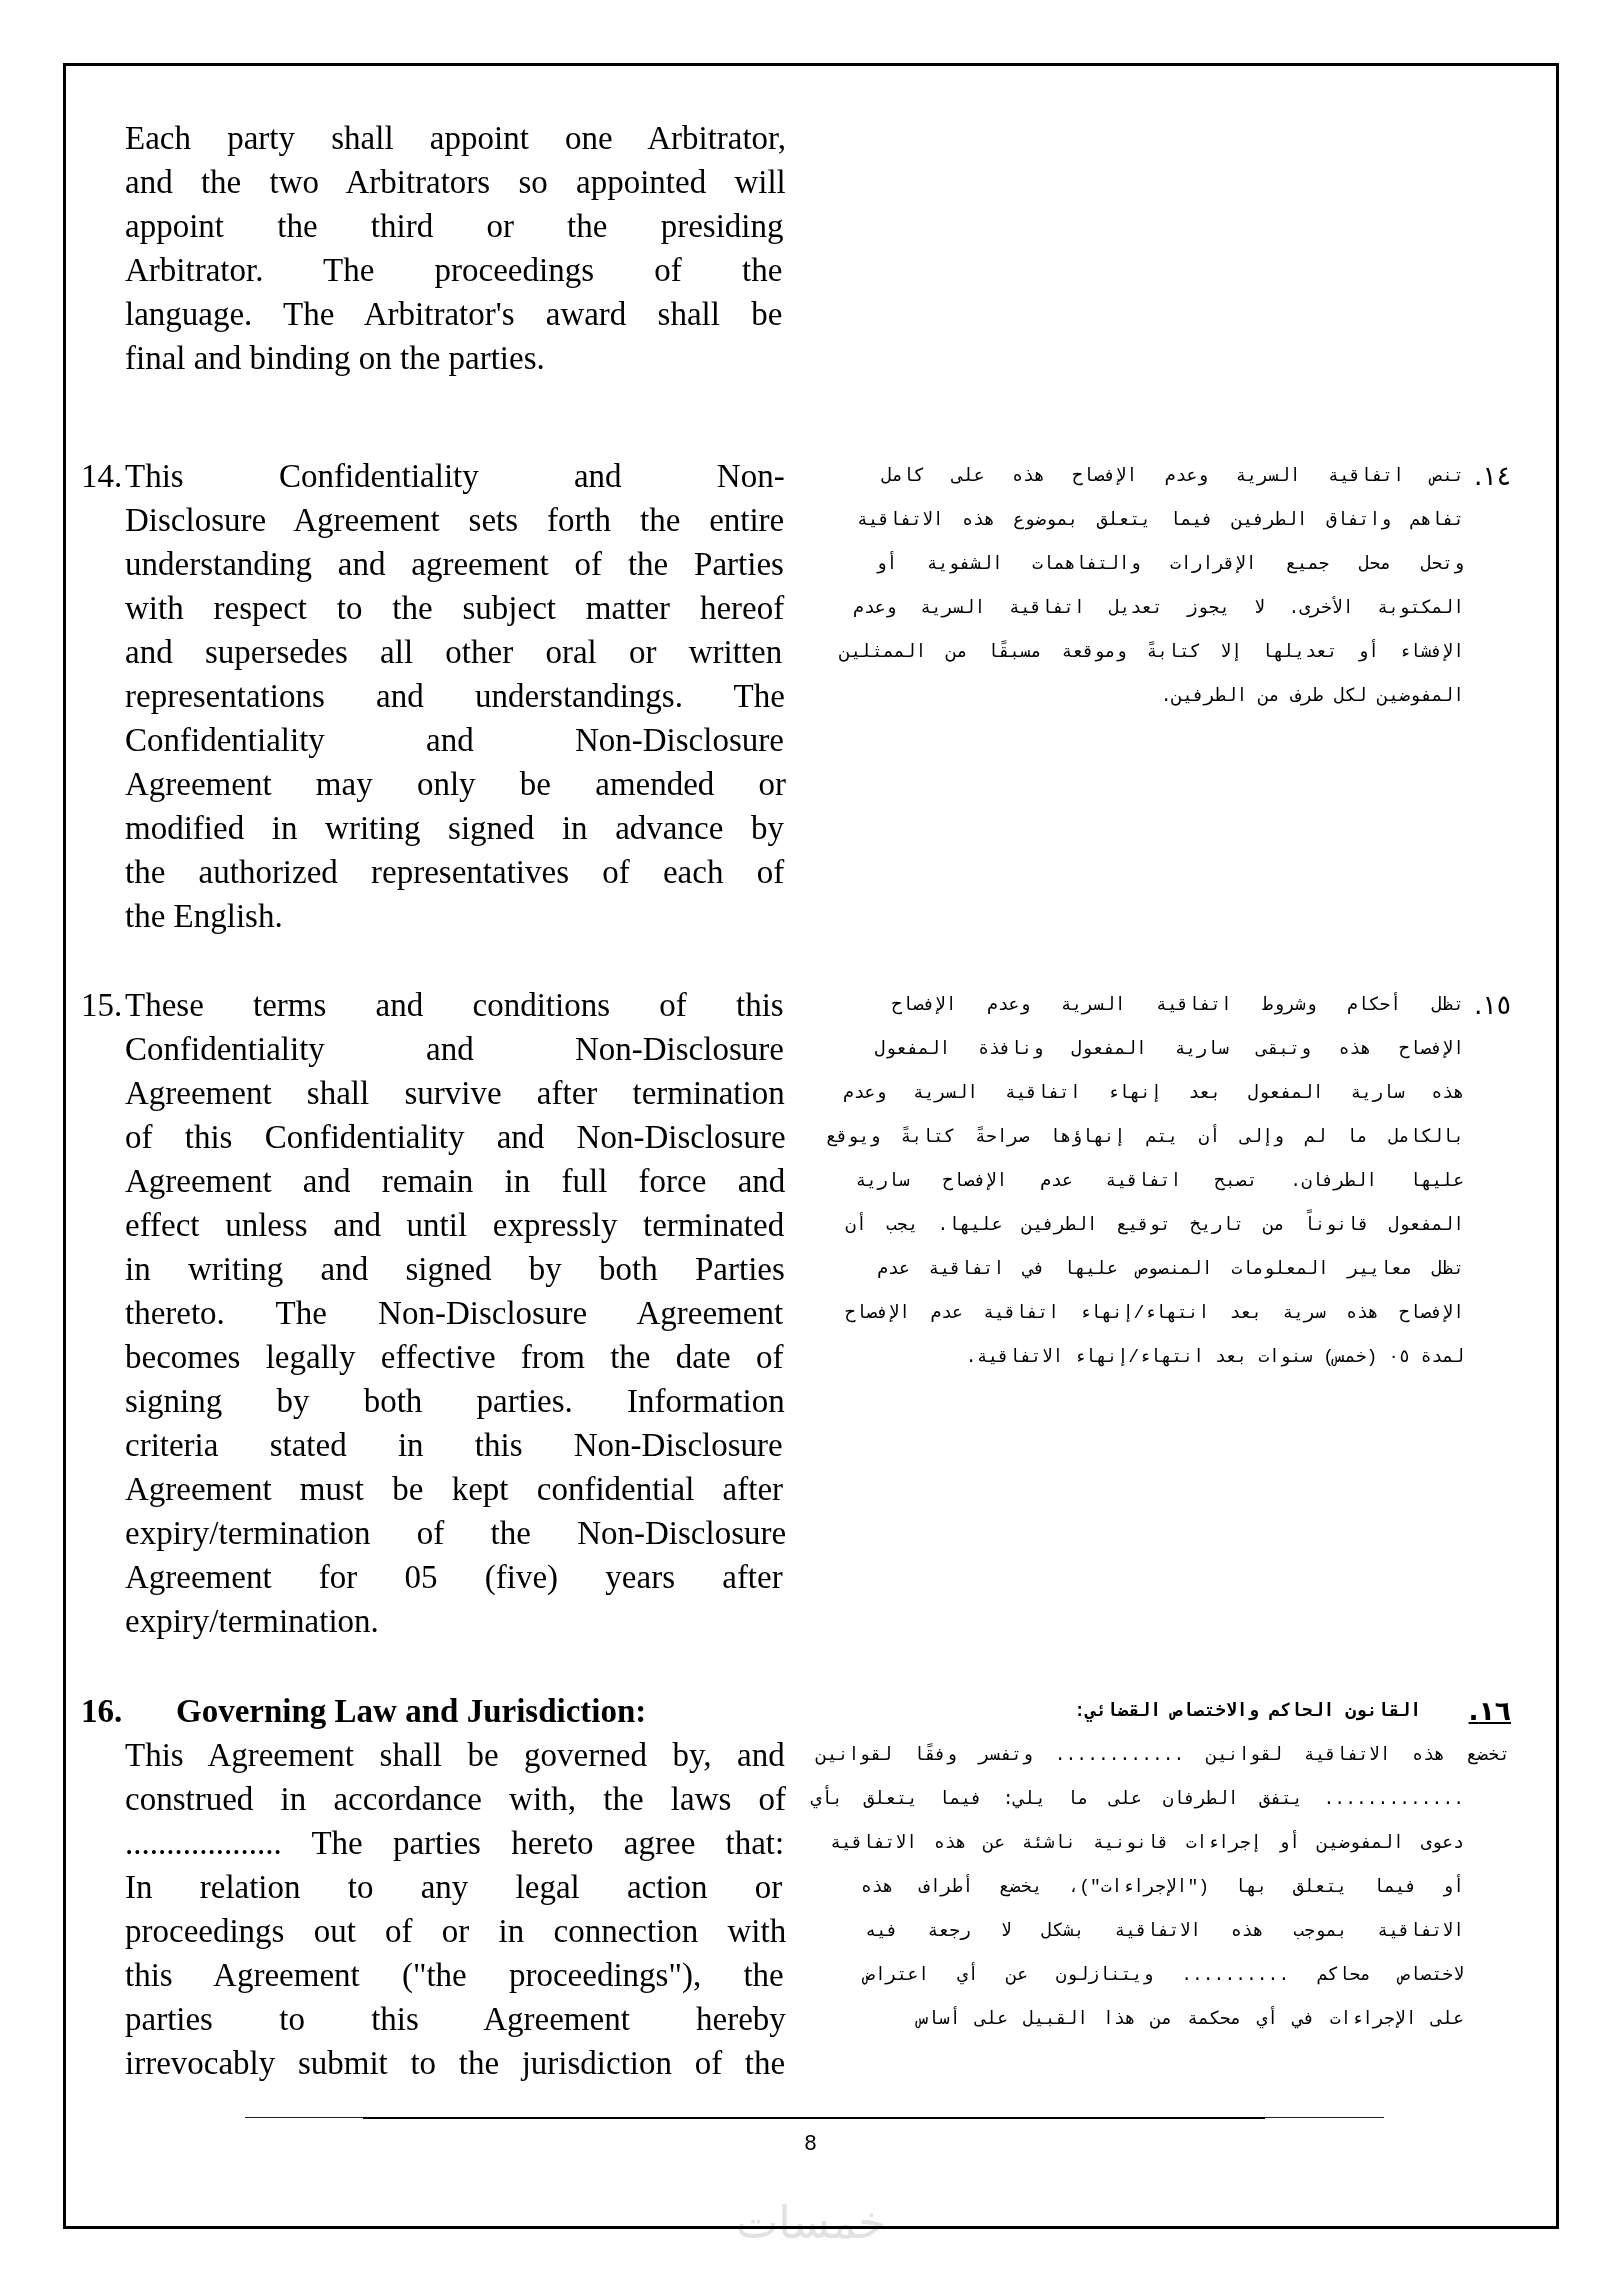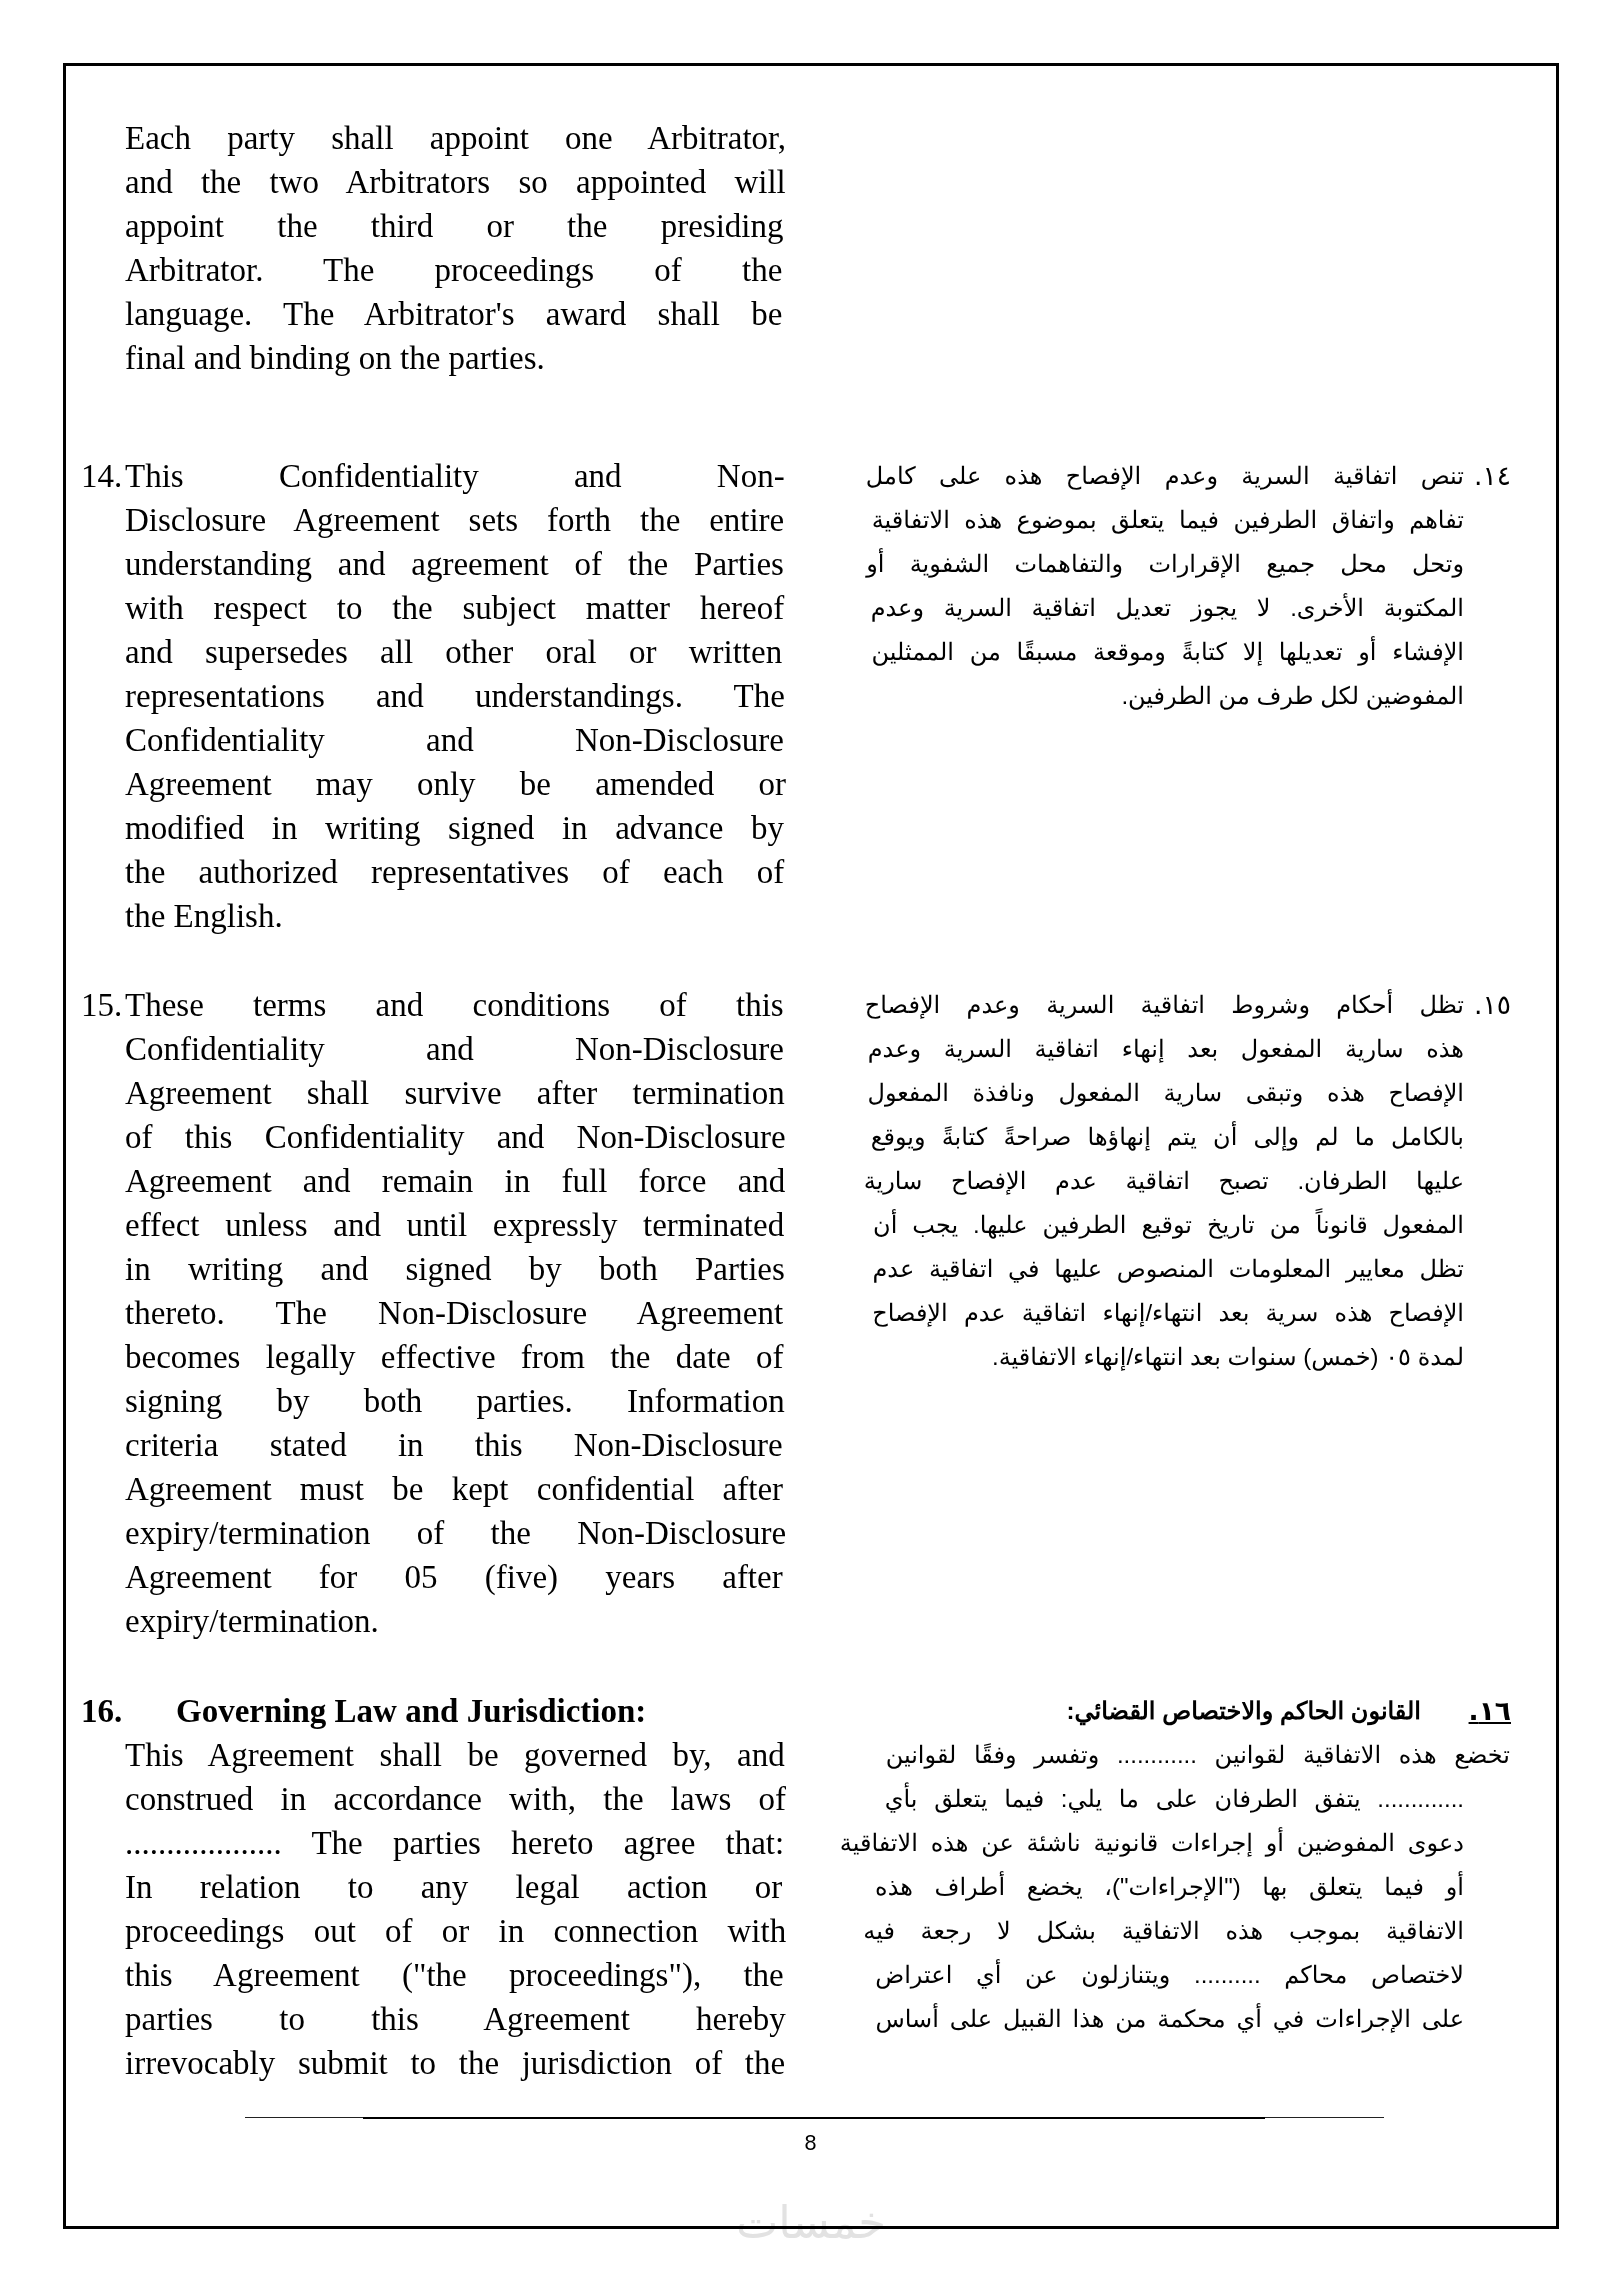--- a/index.html
+++ b/index.html
@@ -12,22 +12,22 @@
     position: absolute;
     font-family: "Liberation Serif", "DejaVu Serif", serif;
     font-size: 33px; line-height: 44px; color: #000;
   }
   .en .line { display: block; height: 44px; white-space: nowrap; text-align: justify; text-align-last: justify; }
   .en .line.last { text-align-last: left; }
   .en-body { left: 125px; width: 657px; }
   .en-num { position: absolute; left: 81px; font-family: "Liberation Serif", serif; font-size: 33px; line-height: 44px; }
   .ar {
     position: absolute; direction: rtl;
-    font-family: Liberation Sans, sans-serif;
-    font-size: 24px; line-height: 44px; color: #000;
+    font-family: Liberation Mono, monospace;
+    font-size: 18px; line-height: 44px; color: #000;
   }
   .ar .line { display: block; height: 44px; white-space: nowrap; text-align: justify; text-align-last: justify; }
   .ar .line.last { text-align-last: right; }
   .ar-body { left: 809px; width: 655px; }
   .ar-num { position: absolute; right: calc(1621px - 1511px); font-family: "DejaVu Sans", sans-serif; font-size: 26.5px; line-height: 44px; direction: rtl; }
   .bold { font-weight: bold; }
   .footer-line-thin {
     position: absolute; left: 245px; top: 2117px; width: 1139px; height: 0;
     border-top: 1px solid #222;
   }
@@ -101,22 +101,22 @@
   <span class="line" style="display: block; width: 657px; word-spacing: 43px; text-align-last: left;">criteria stated in this Non-Disclosure</span>
   <span class="line" style="display: block; width: 657px; word-spacing: 20px; text-align-last: left;">Agreement must be kept confidential after</span>
   <span class="line" style="display: block; width: 657px; word-spacing: 38px; text-align-last: left;">expiry/termination of the Non-Disclosure</span>
   <span class="line" style="display: block; width: 657px; word-spacing: 39px; text-align-last: left;">Agreement for 05 (five) years after</span>
   <span class="line last">expiry/termination.</span>
 </div>
 
 <div class="ar-num" style="top:983px;">١٥.</div>
 <div class="ar ar-body" style="top:983px;">
   <span class="line" style="display: block; width: 655px; word-spacing: 19.6px; text-align-last: right;">تظل أحكام وشروط اتفاقية السرية وعدم الإفصاح</span>
+  <span class="line" style="display: block; width: 655px; word-spacing: 17px; text-align-last: right;">الإفصاح هذه وتبقى سارية المفعول ونافذة المفعول</span>
   <span class="line" style="display: block; width: 655px; word-spacing: 16px; text-align-last: right;">هذه سارية المفعول بعد إنهاء اتفاقية السرية وعدم</span>
-  <span class="line" style="display: block; width: 655px; word-spacing: 17px; text-align-last: right;">الإفصاح هذه وتبقى سارية المفعول ونافذة المفعول</span>
   <span class="line" style="display: block; width: 655px; word-spacing: 9.5px; text-align-last: right;">بالكامل ما لم وإلى أن يتم إنهاؤها صراحةً كتابةً ويوقع</span>
   <span class="line" style="display: block; width: 655px; word-spacing: 22px; text-align-last: right;">عليها الطرفان. تصبح اتفاقية عدم الإفصاح سارية</span>
   <span class="line" style="display: block; width: 655px; word-spacing: 8.3px; text-align-last: right;">المفعول قانوناً من تاريخ توقيع الطرفين عليها. يجب أن</span>
   <span class="line" style="display: block; width: 655px; word-spacing: 8px; text-align-last: right;">تظل معايير المعلومات المنصوص عليها في اتفاقية عدم</span>
   <span class="line" style="display: block; width: 655px; word-spacing: 9.5px; text-align-last: right;">الإفصاح هذه سرية بعد انتهاء/إنهاء اتفاقية عدم الإفصاح</span>
   <span class="line last">لمدة ٠٥ (خمس) سنوات بعد انتهاء/إنهاء الاتفاقية.</span>
 </div>
 
 <div class="en-num bold" style="top:1689px;">16.</div>
 <div class="en bold" style="top:1689px; left:176px; white-space:nowrap;">Governing Law and Jurisdiction:</div>

